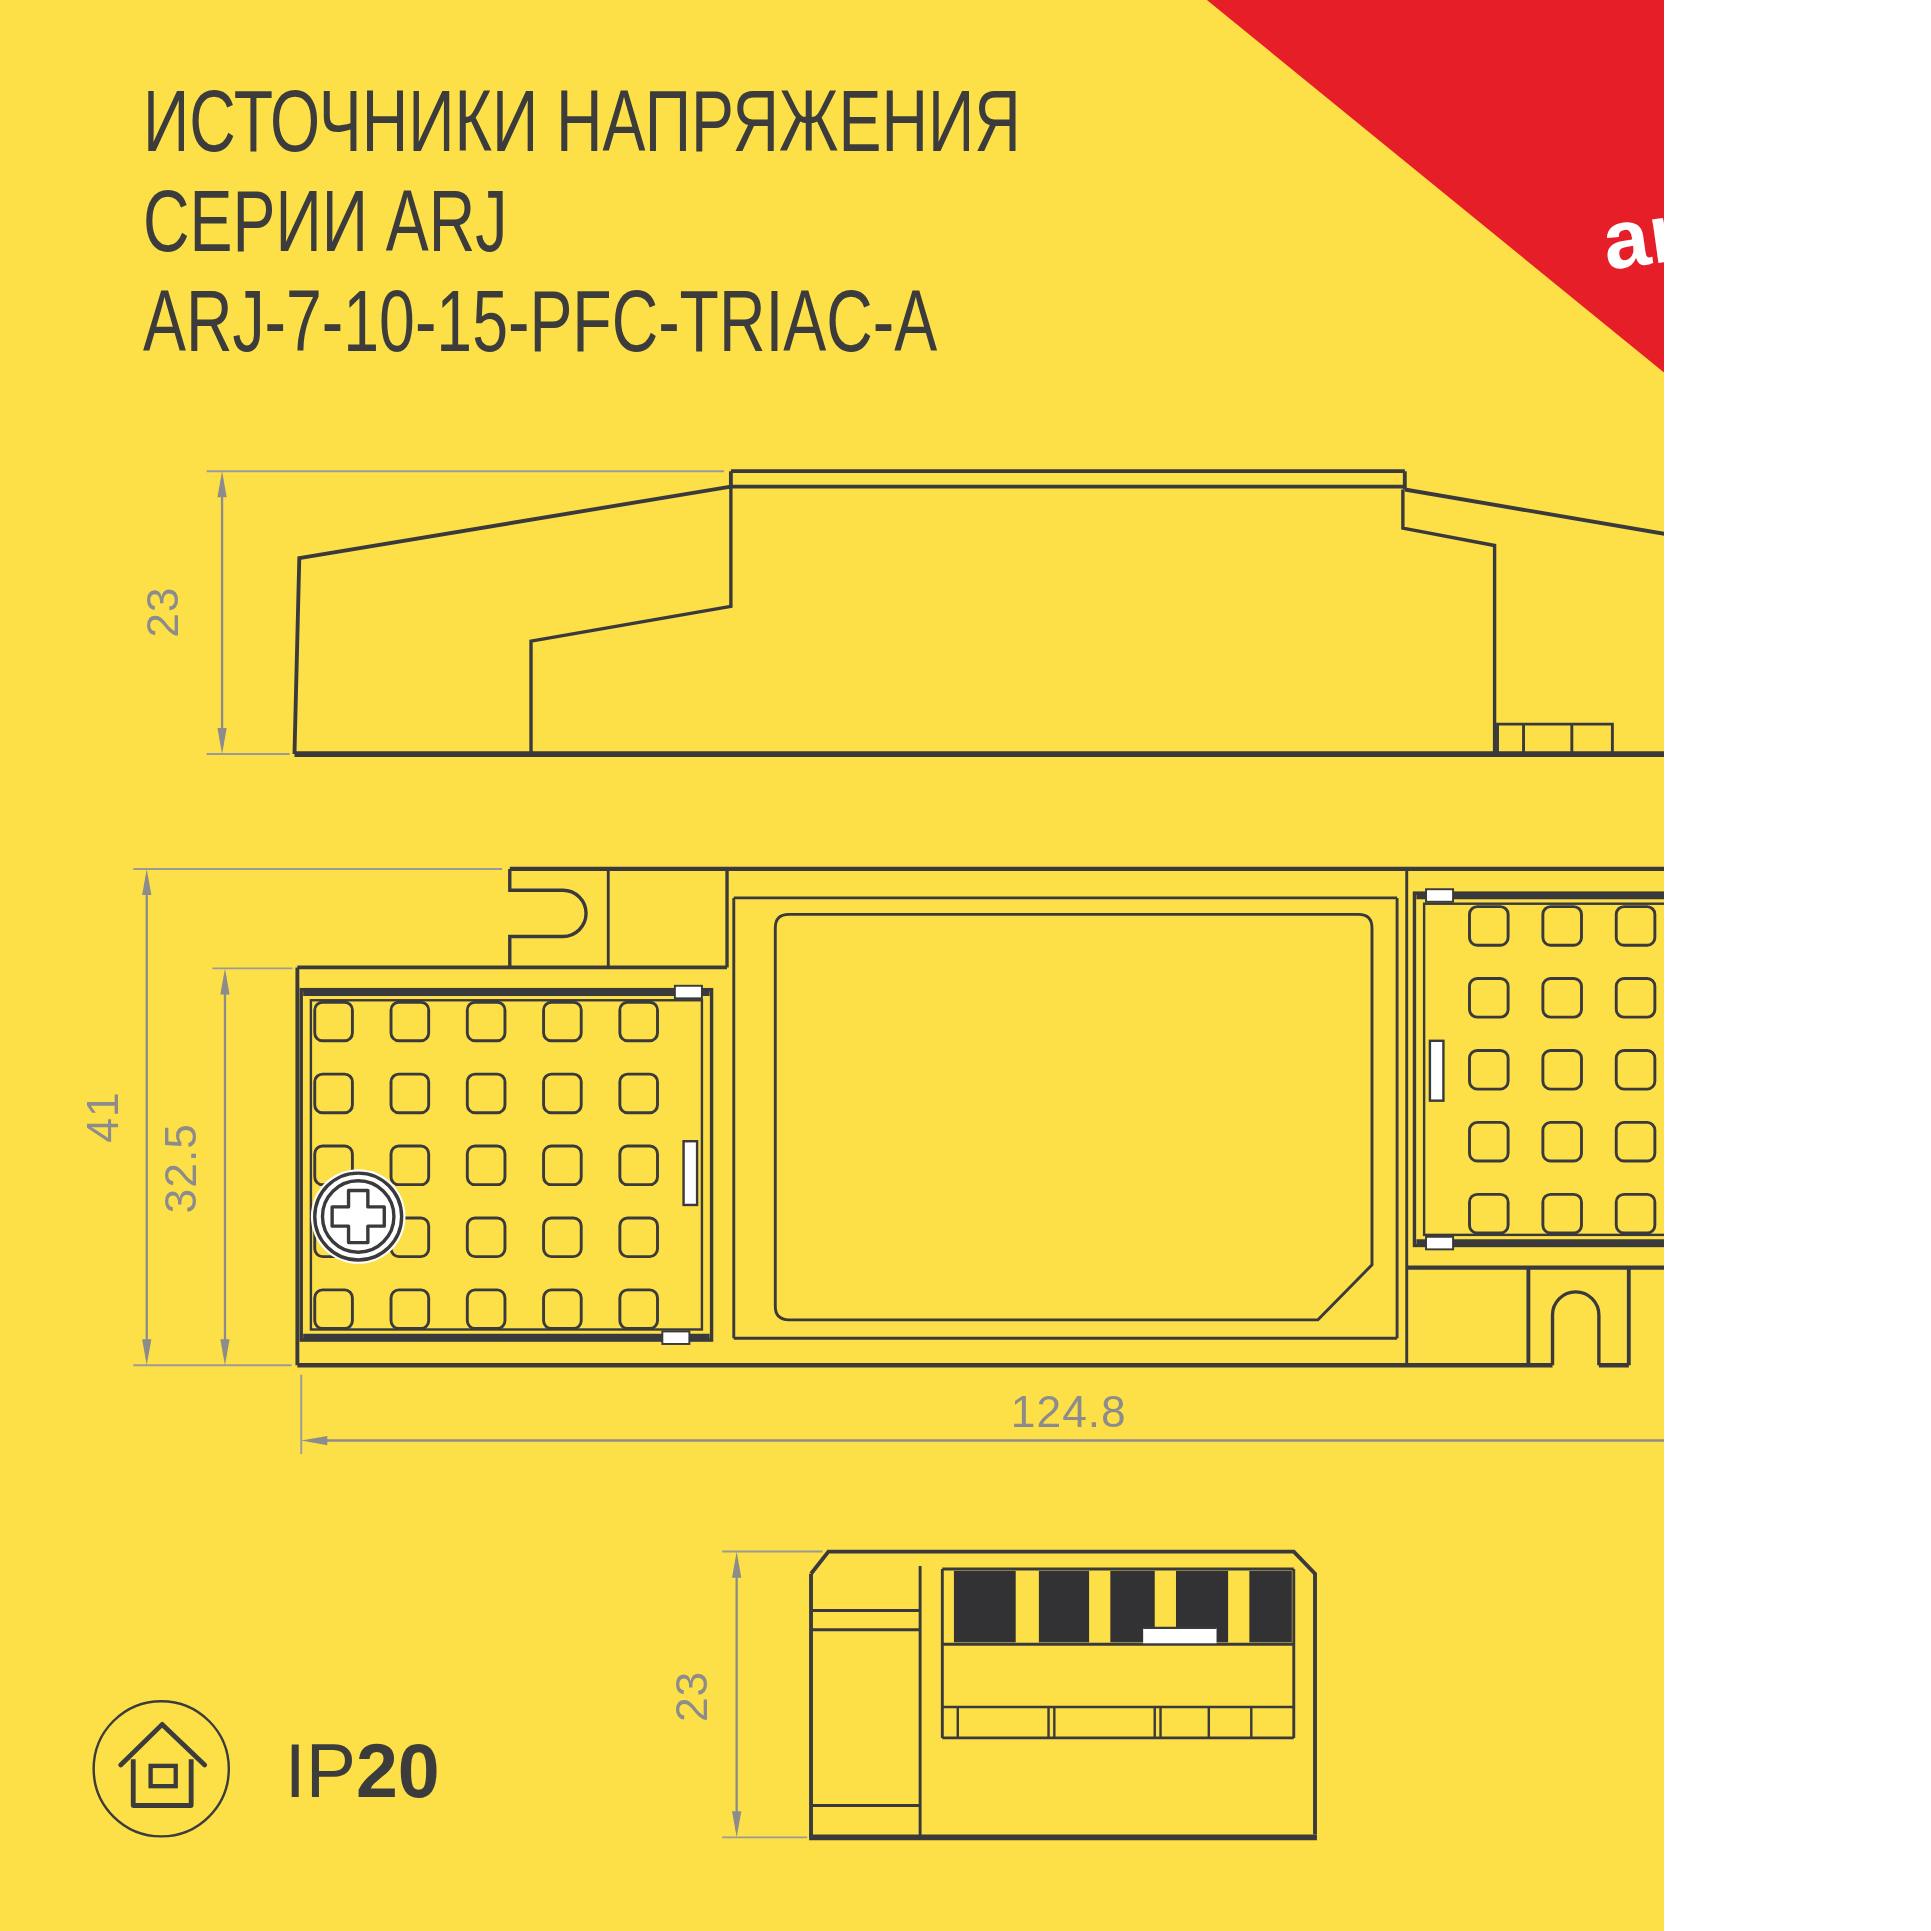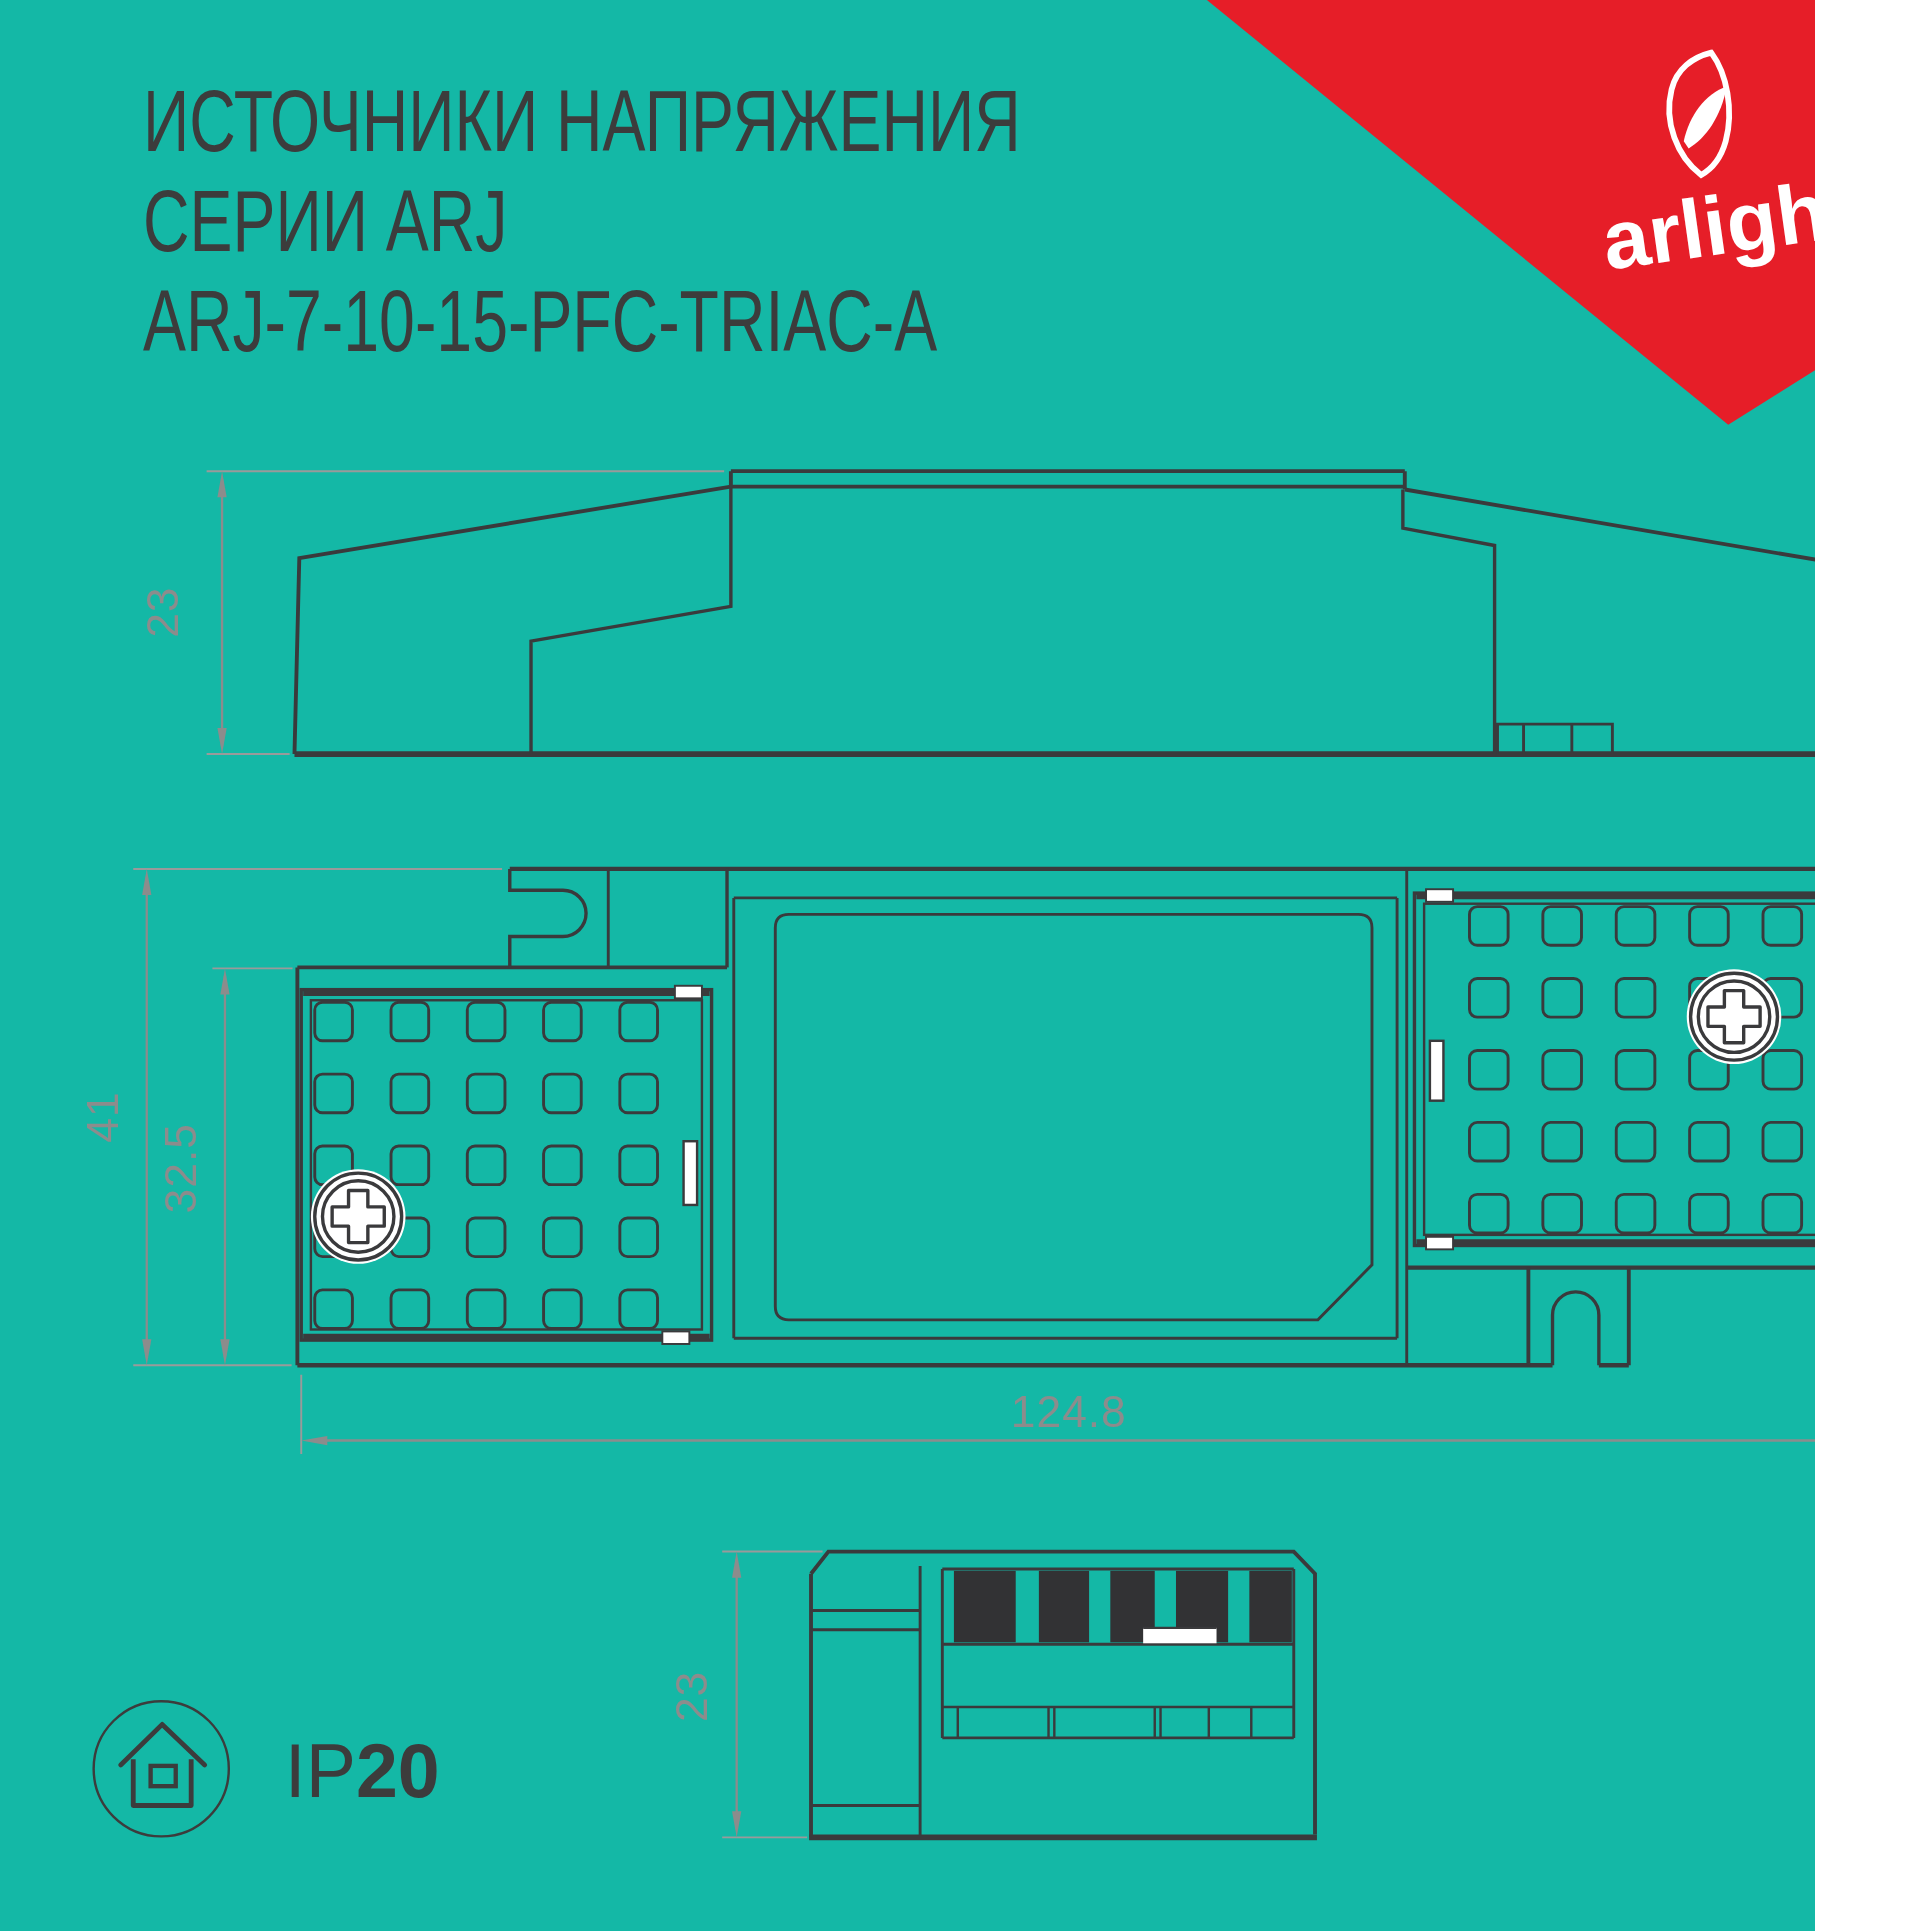--- a/index.html
+++ b/index.html
@@ -1,16 +1,16 @@
 <!DOCTYPE html>
 <html><head>
 <meta charset="utf-8">
 <style>
   html,body{margin:0;padding:0;background:#ffffff;}
-  #page{position:relative;width:1815px;height:1931px;background:#14b8a6;overflow:hidden;
+  #page{position:relative;width:1664px;height:1931px;background:#fde047;overflow:hidden;
         font-family:"Liberation Sans", sans-serif;}
   #drawing{position:absolute;left:0;top:0;}
   .title-block{
     position:absolute;left:143px;top:71px;
     font-size:87px;line-height:100px;color:#3c3c3c;
     transform:scaleX(0.74);transform-origin:top left;
     white-space:nowrap;letter-spacing:0px;font-weight:normal;
   }
   .dim-text{fill:#8c8c8c;font-size:46px;font-family:"Liberation Sans",sans-serif;letter-spacing:1px;}
   .dline{stroke:#8c8c8c;stroke-width:2.4;fill:none;}

